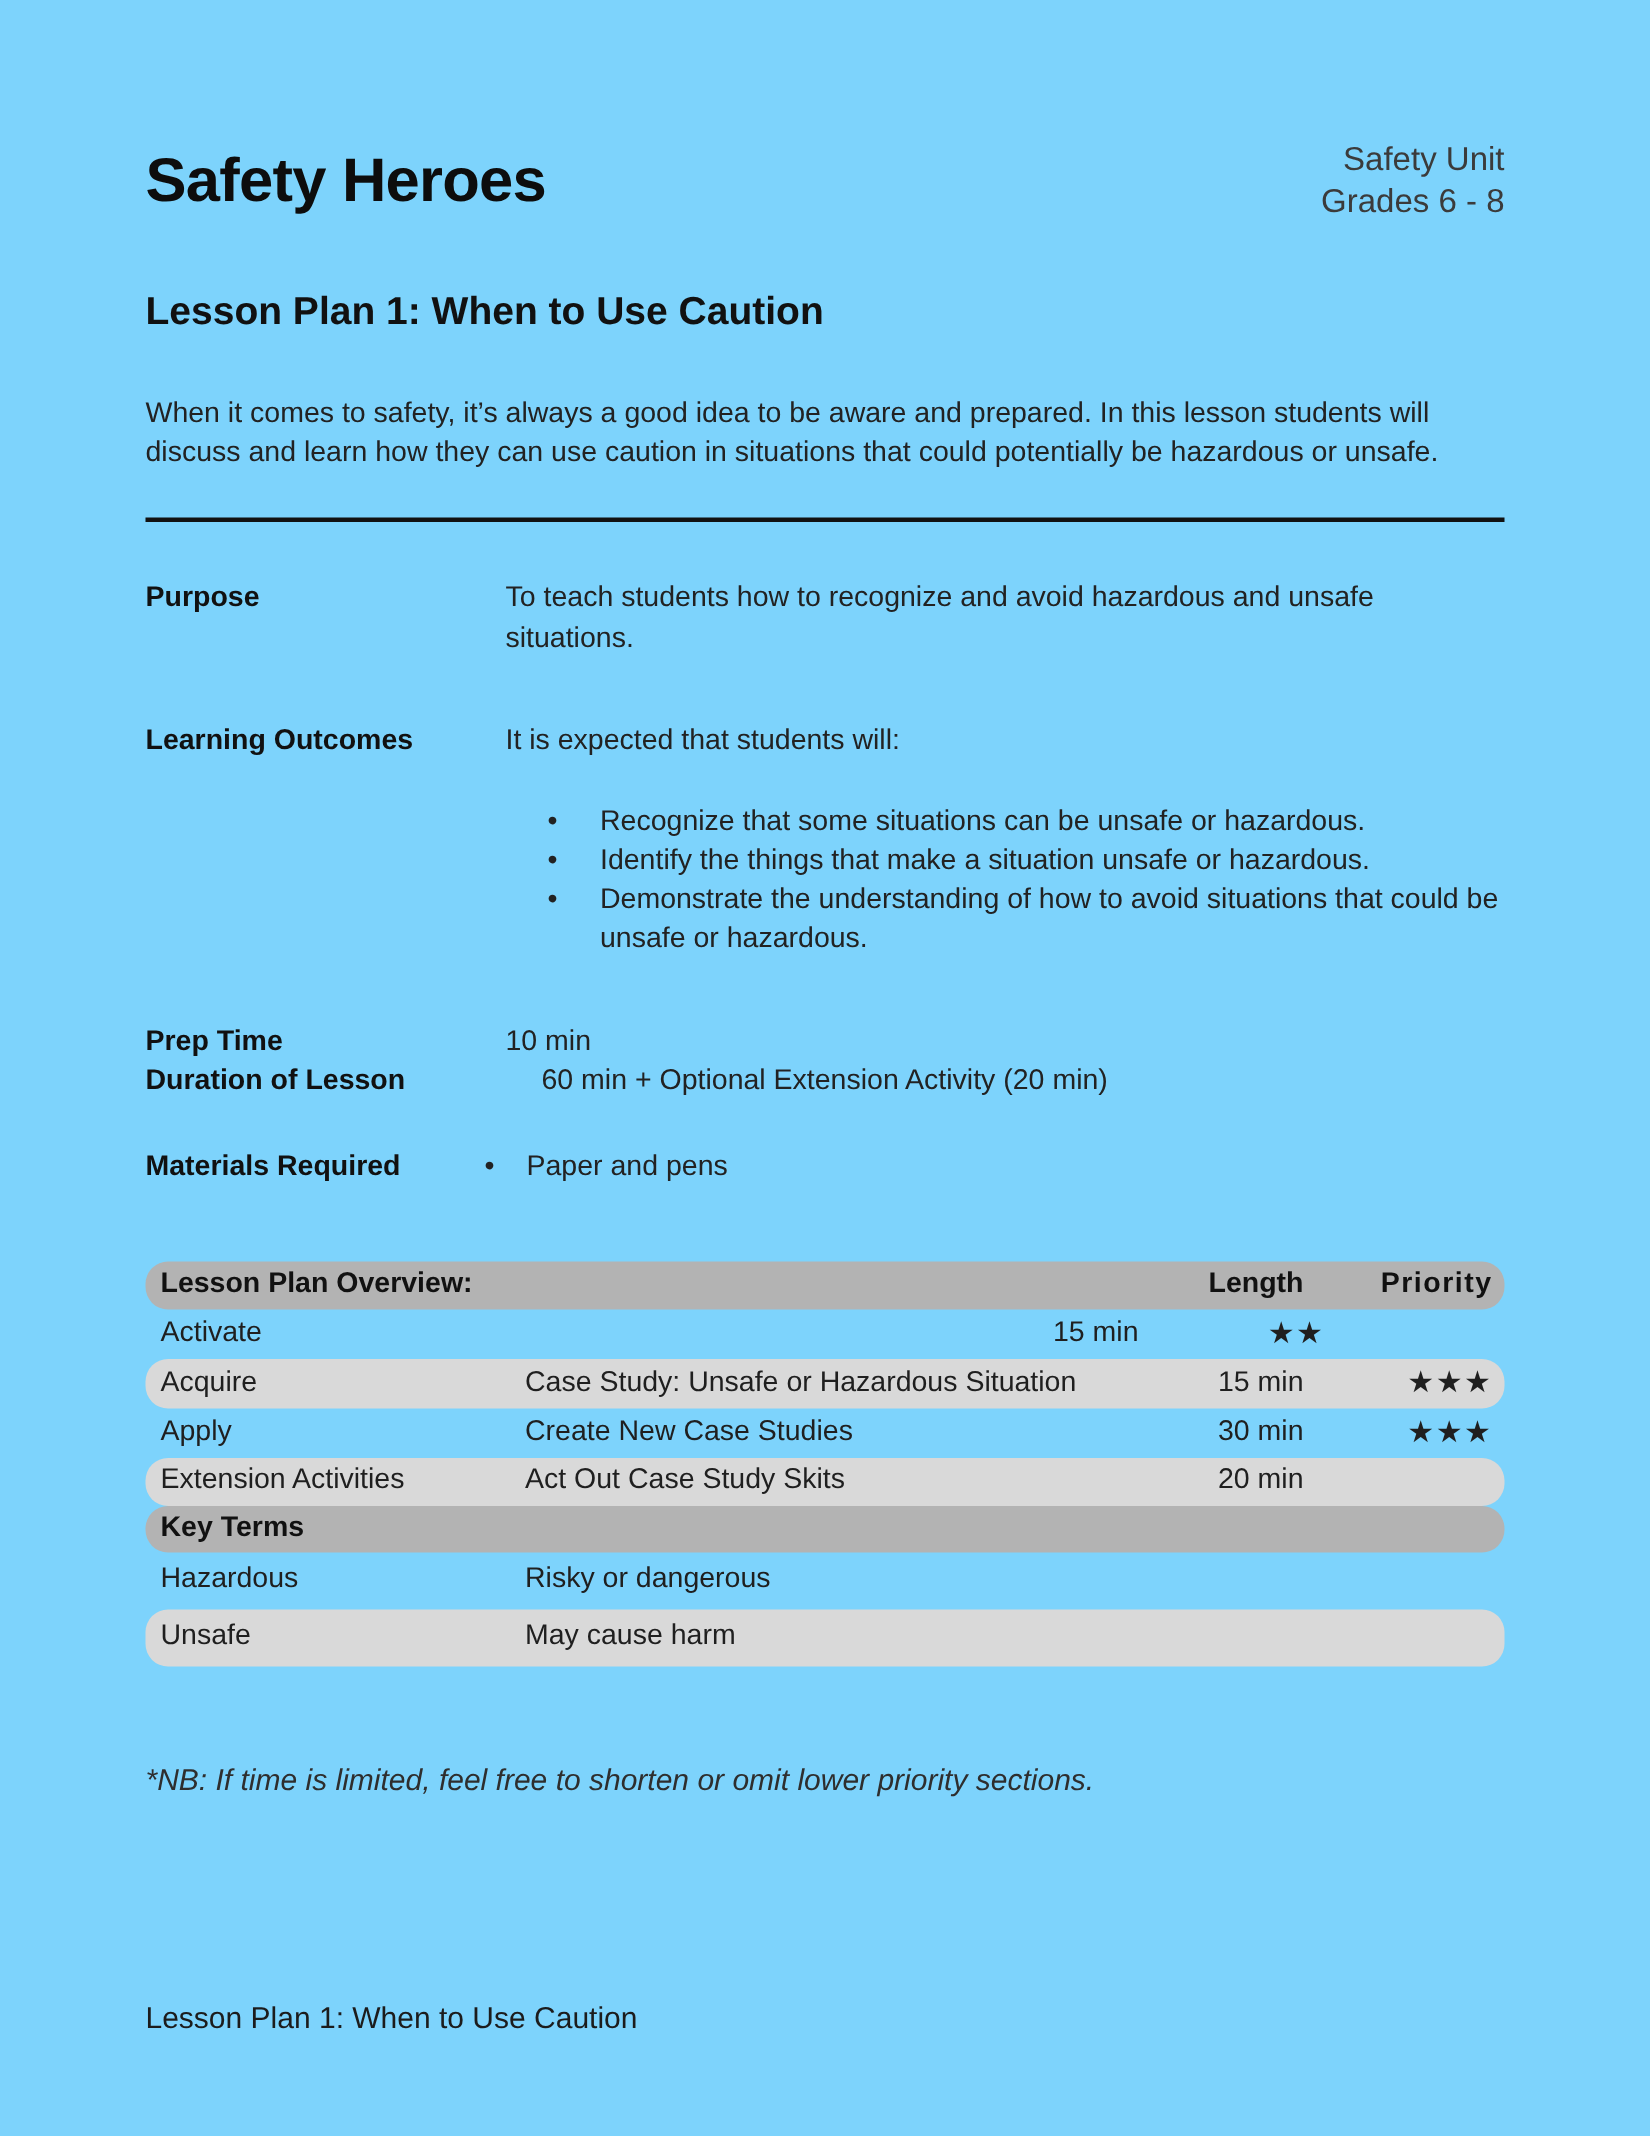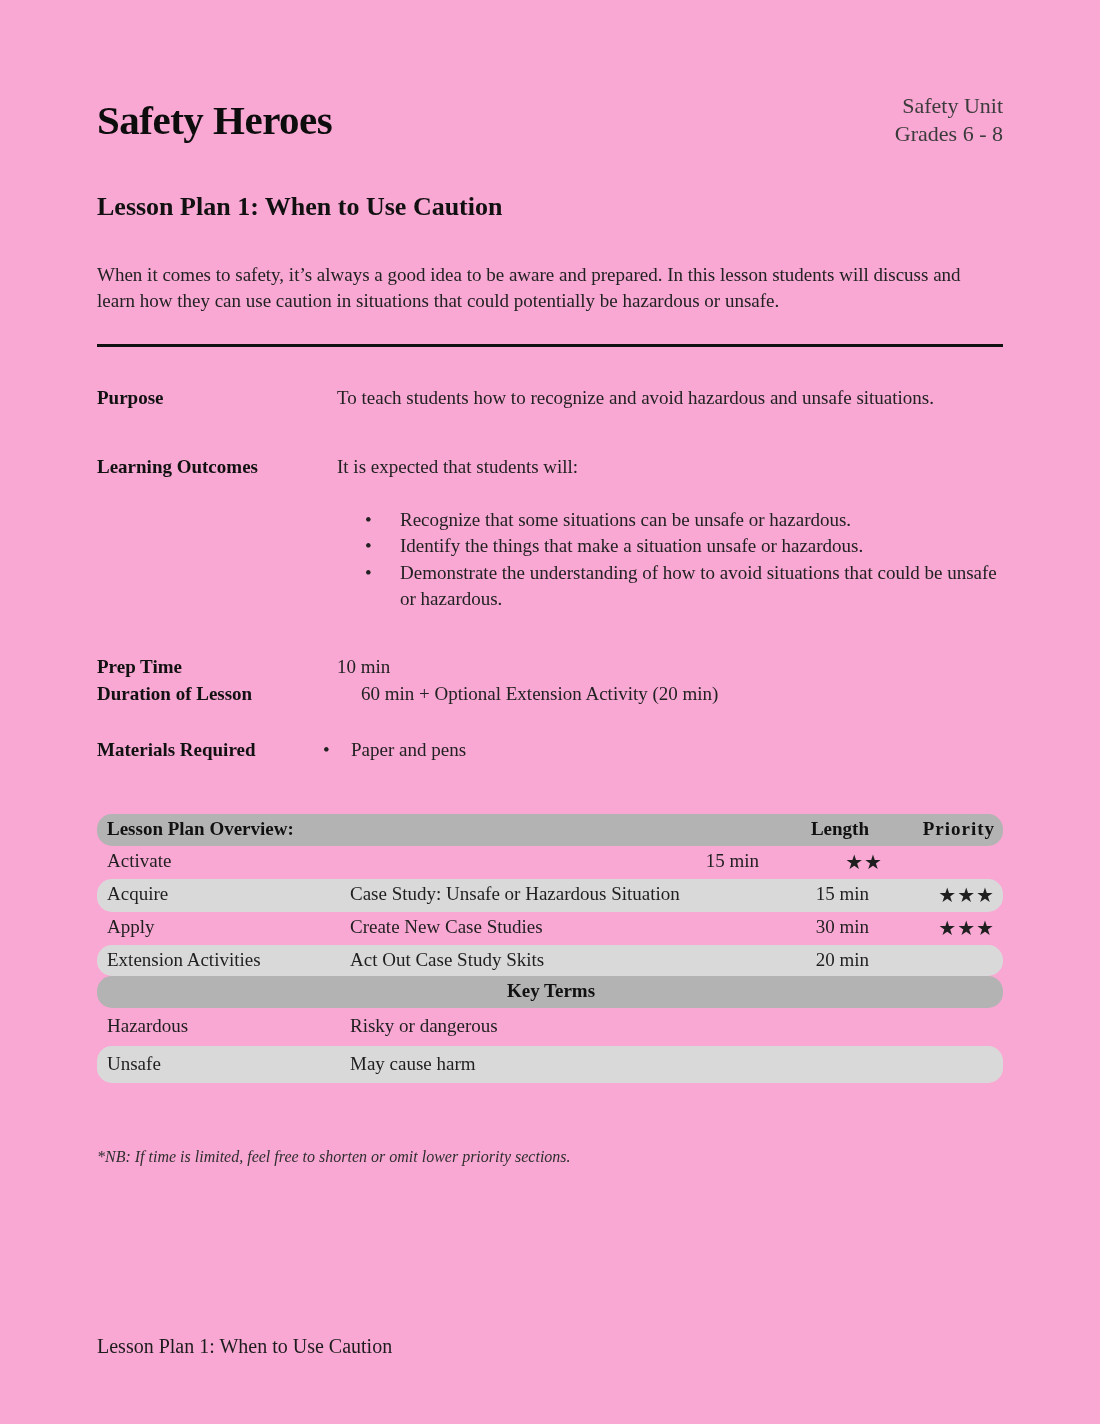--- a/index.html
+++ b/index.html
@@ -4,22 +4,22 @@
 <style>
   html, body {
     margin: 0;
     padding: 0;
     background: #ffffff;
   }
   .page {
     position: relative;
     width: 1100px;
     height: 1424px;
-    background: #f9a8d4;
-    font-family: Liberation Serif, serif;
+    background: #7dd3fc;
+    font-family: Liberation Sans, sans-serif;
     color: var(--text, #1f1f1f);
     box-sizing: border-box;
     padding: 96px 97px 0 97px;
     overflow: hidden;
   }
   
   .doc-header {
     display: flex;
     justify-content: space-between;
     align-items: flex-start;
@@ -127,32 +127,31 @@
     background: var(--table-header-bg, #b3b3b3);
     font-weight: 700;
     color: #111111;
   }
   .t-row.header-row .t-title { grid-column: 1 / 3; }
   .t-row.stripe { background: var(--table-stripe-bg, #d9d9d9); }
   .t-row.keyterms-row {
     background: var(--table-header-bg, #b3b3b3);
     font-weight: 700;
     color: #111111;
-    text-align: center;
   }
   .t-row.keyterms-row .t-title { grid-column: 1 / 5; }
   .t-row.term-row { padding-top: 6px; padding-bottom: 7px; }
   .t-row.term-row .t-desc { grid-column: 2 / 5; }
   .t-len { text-align: right; padding-right: 14px; }
   .t-pri { text-align: right; letter-spacing: 1px; }
   .t-pri.stars { font-size: 20px; }
   
   .nb-note {
     margin: 65px 0 0 0;
-    font-size: 16px;
+    font-size: 20px;
     font-style: italic;
     color: #2e2e2e;
   }
   .doc-footer {
     position: absolute;
     left: 97px;
     top: 1335px;
     font-size: 20px;
     color: #1c1c1c;
   }

